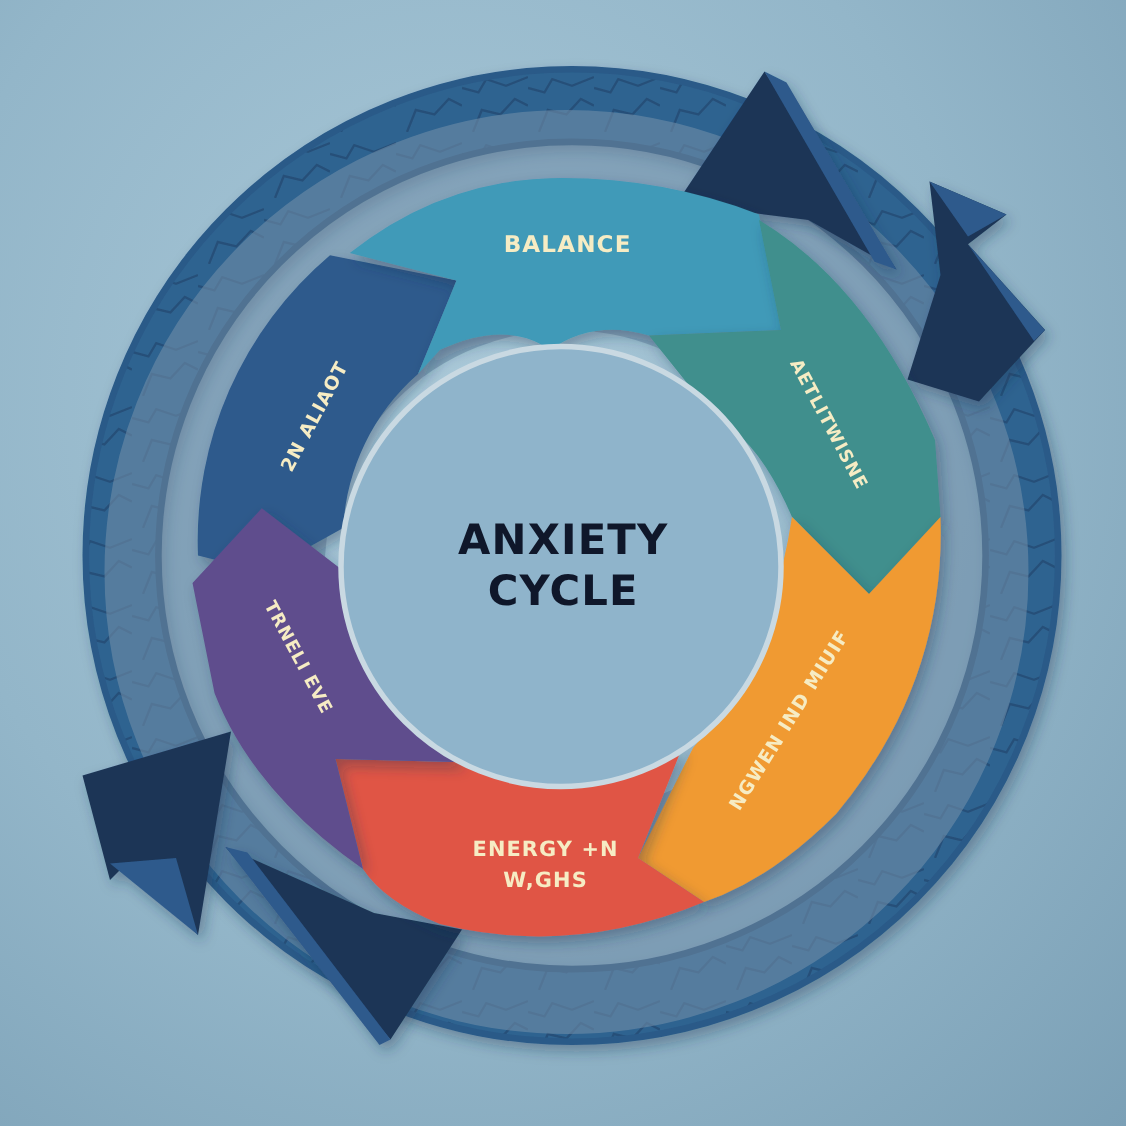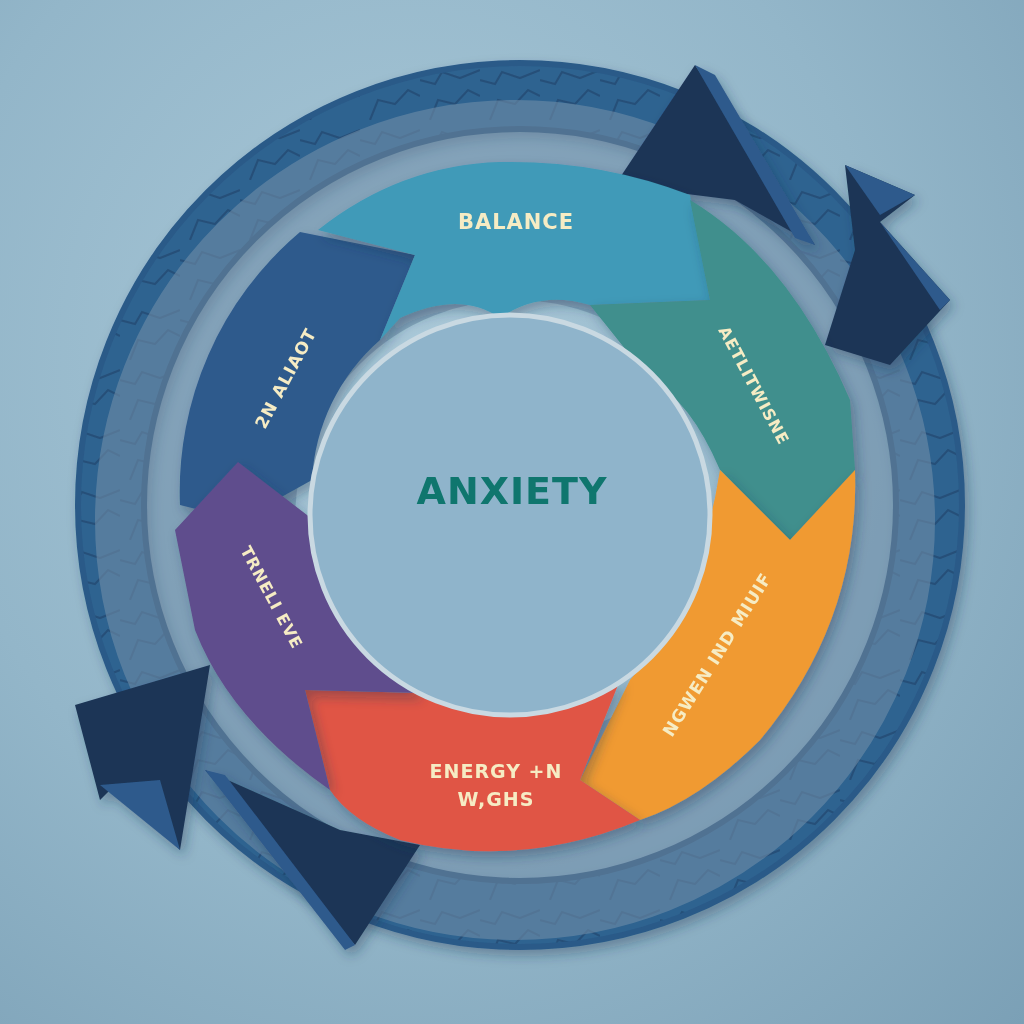--- a/index.html
+++ b/index.html
@@ -9,21 +9,21 @@
       font-family: "DejaVu Sans", "Liberation Sans", sans-serif;
       position: relative;
     }
     #stage { position: absolute; left: 0; top: 0; width: 1024px; height: 1024px; }
     .seg-label {
       fill: #f6ecc4; font-family: "DejaVu Sans", "Liberation Sans", sans-serif;
       font-weight: bold; letter-spacing: 1px;
     }
     .center-title {
       position: absolute; left: 362px; top: 468px; width: 300px;
-      text-align: center; color: #0f766e;
+      text-align: center; color: #0f172a;
       font-family: "DejaVu Sans", "Liberation Sans", sans-serif;
       font-weight: bold; font-size: 38px; line-height: 46px; letter-spacing: 1px;
     }
   </style>
 </head>
 <body>
 
 <svg id="stage" viewBox="0 0 1024 1024" xmlns="http://www.w3.org/2000/svg">
   <defs>
     <filter id="shadow" x="-20%" y="-20%" width="140%" height="140%">
@@ -85,13 +85,14 @@
   <g filter="url(#shadow)">
     <path d="M175,530 L238,462 L320,525 Q350,630 420,693 L305,690 L330,790 Q230,720 195,630 Z" fill="#5e4d8d"></path>
     <text class="seg-label" font-size="16" transform="translate(240,550) rotate(62)">TRNELI EVE</text>
   </g>
 
   <circle cx="510" cy="515" r="200" fill="#8fb4cb" stroke="#c9d9e2" stroke-width="5"></circle>
 </svg>
 
 <div class="center-title">
   <div>ANXIETY</div>
+  <div>CYCLE</div>
 </div>
 
 </body></html>

